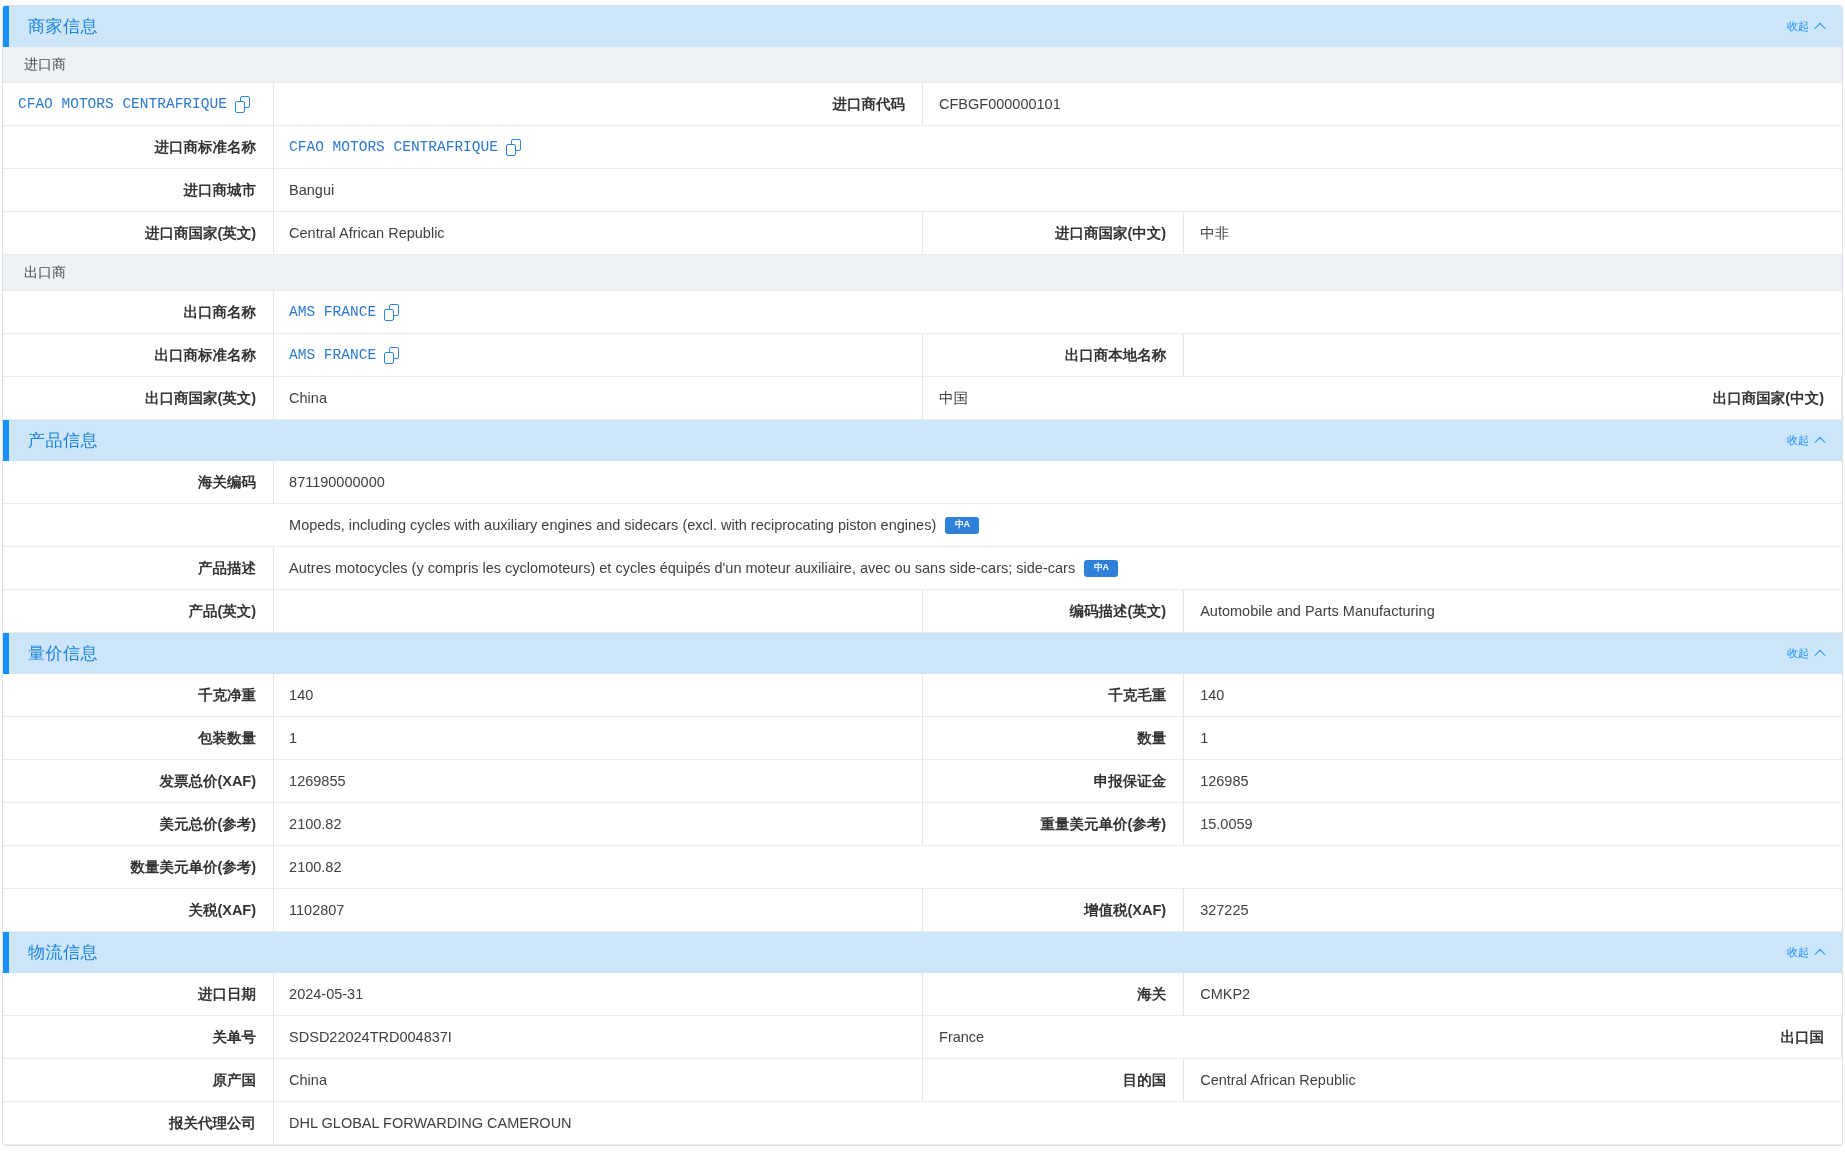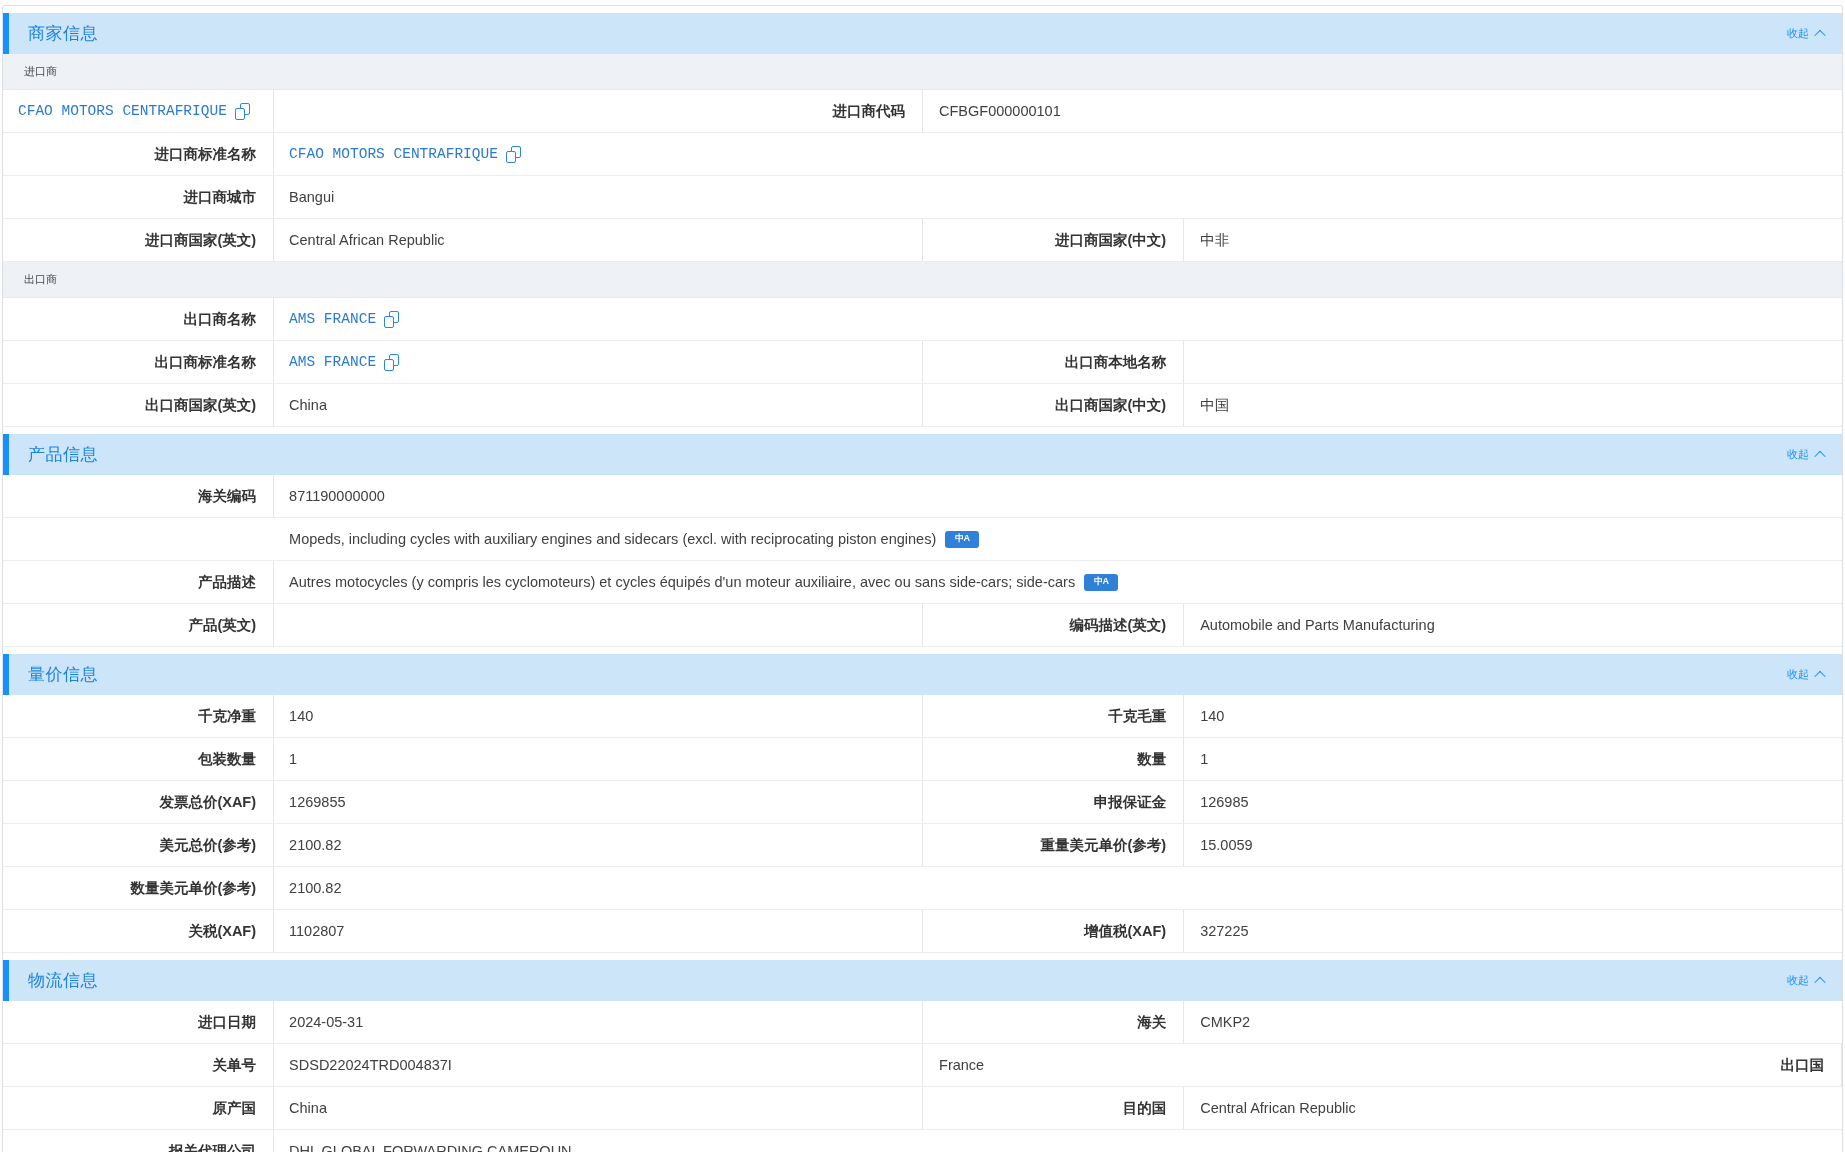--- a/index.html
+++ b/index.html
@@ -2,30 +2,30 @@
 <html><head>
 <meta charset="utf-8">
 <style>
   * { margin:0; padding:0; box-sizing:border-box; }
   html,body { width:1845px; height:1152px; background:#fdfdfd; font-family:"Liberation Sans","DejaVu Sans",sans-serif; }
   body { padding:5px 2px 0 2px; }
   .card { background:#fff; border:1px solid #dcdfe4; border-radius:3px; overflow:hidden; }
 
   
   .sec-header { background:#cde5f8; border-left:6px solid #1890ff; min-height:41px;
-    display:flex; align-items:center; padding:0 18px 0 19px;margin-top:7px; }
+    display:flex; align-items:center; padding:0 18px 0 19px; }
   .sec-title { color:#1b82dd; font-size:17px; flex:1; letter-spacing:0.5px; }
   .collapse-btn { color:#1890ff; font-size:11px; display:inline-flex; align-items:center;
     cursor:pointer; text-decoration:none; }
   .chev-up { display:inline-block; width:8px; height:8px; border-top:1.6px solid #1890ff;
     border-left:1.6px solid #1890ff; transform:rotate(45deg) translate(1px,1px); margin-left:7px; }
 
   
   .subheader { background:#eef1f6; min-height:36px; display:flex; align-items:center;
-    padding-left:21px; color:#4a4a4a; font-size:11px; border-bottom:1px solid #e8e8e8; }
+    padding-left:21px; color:#4a4a4a; font-size:14px; border-bottom:1px solid #e8e8e8; }
 
   
   .row { display:grid; grid-template-columns:14.74% 35.29% 14.2% 1fr;
     min-height:43px; border-bottom:1px solid #ececec; background:#fff; }
   .cell { display:flex; align-items:center; font-size:14.5px; }
   .lbl { justify-content:flex-end; text-align:right; padding:4px 17px 4px 6px; font-weight:bold;
     color:#333; border-right:1px solid #e6e6e6; line-height:1.25; }
   .val { padding:4px 12px 4px 15px; color:#404040; line-height:1.3; }
   .val.pair-mid { border-right:1px solid #e6e6e6; }
   .val.wide { grid-column:2 / 5; }
@@ -119,22 +119,22 @@
           <i class="ft"></i>
         </span>
     </div>
     <div class="cell lbl">出口商本地名称</div>
     <div class="cell val v2"></div>
   </div>
 
   <div class="row">
     <div class="cell lbl">出口商国家(英文)</div>
     <div class="cell val pair-mid">China</div>
+    <div class="cell val v2">中国</div>
     <div class="cell lbl">出口商国家(中文)</div>
-    <div class="cell val v2">中国</div>
   </div>
 
   <div class="sec-header">
     <div class="sec-title">产品信息</div>
     <a class="collapse-btn">
       <span>收起</span>
       <i class="chev-up"></i>
     </a>
   </div>
 

